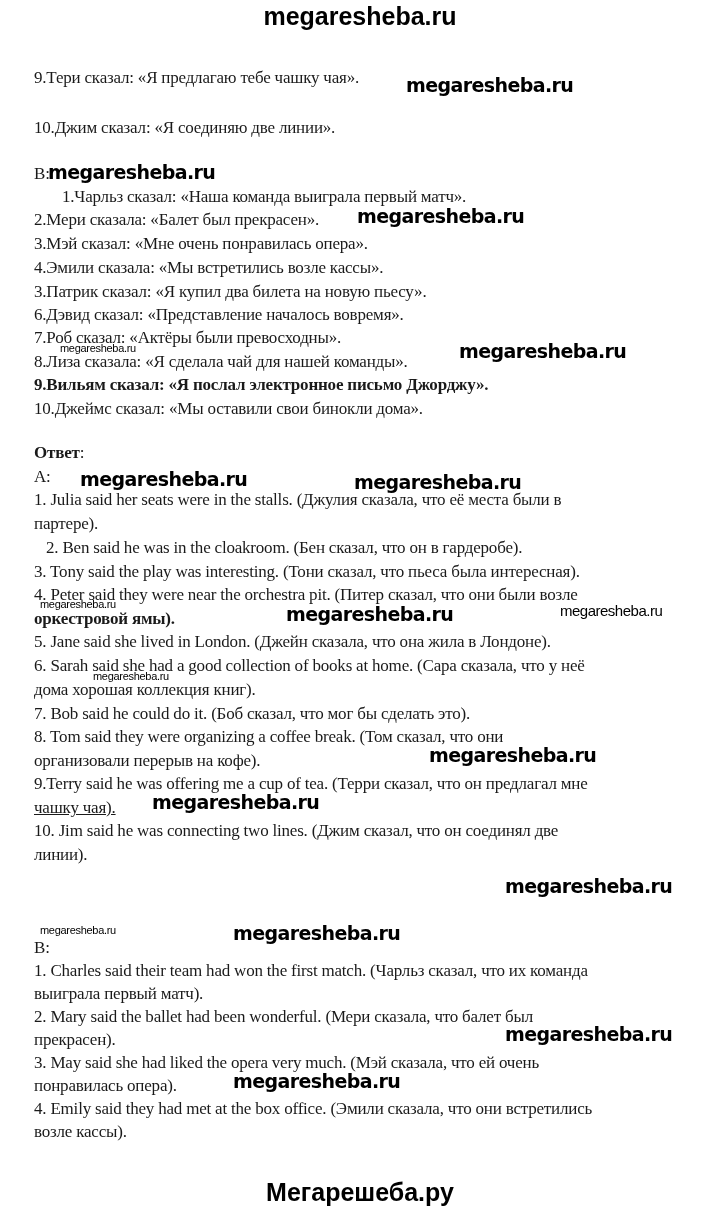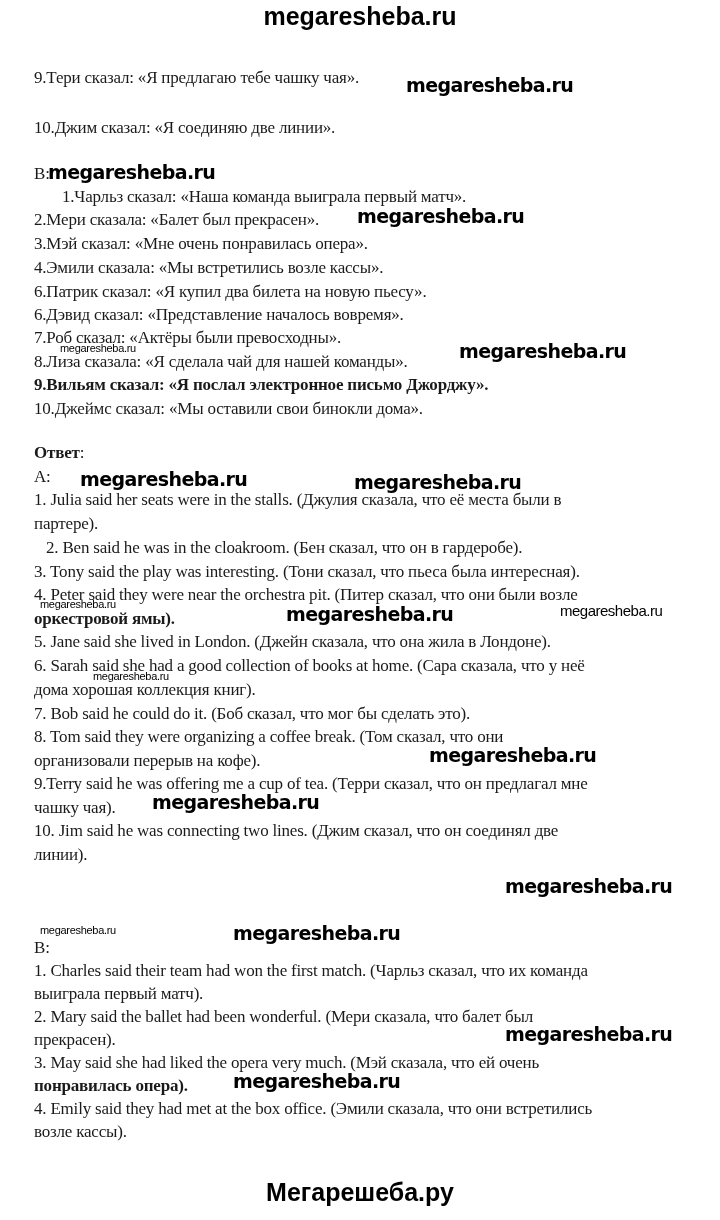--- a/index.html
+++ b/index.html
@@ -17,21 +17,21 @@
 <div class="hdr" style="top:2px;">megaresheba.ru</div>
 
 <div class="ln" style="top:67px;">9.Тери сказал: «Я предлагаю тебе чашку чая».</div>
 <div class="ln" style="top:84px;margin-top:33px;">10.Джим сказал: «Я соединяю две линии».</div>
 
 <div class="ln" style="top:163px;">B:</div>
 <div class="ln" style="top:186px;margin-left:28px;">1.Чарльз сказал: «Наша команда выиграла первый матч».</div>
 <div class="ln" style="top:209px;">2.Мери сказала: «Балет был прекрасен».</div>
 <div class="ln" style="top:233px;">3.Мэй сказал: «Мне очень понравилась опера».</div>
 <div class="ln" style="top:257px;">4.Эмили сказала: «Мы встретились возле кассы».</div>
-<div class="ln" style="top:281px;">6.Патрик сказал: «Я купил два билета на новую пьесу».</div>
+<div class="ln" style="top:281px;">3.Патрик сказал: «Я купил два билета на новую пьесу».</div>
 <div class="ln" style="top:304px;">6.Дэвид сказал: «Представление началось вовремя».</div>
 <div class="ln" style="top:327px;">7.Роб сказал: «Актёры были превосходны».</div>
 <div class="ln" style="top:351px;">8.Лиза сказала: «Я сделала чай для нашей команды».</div>
 <div class="ln" style="top:374px;font-weight:bold;">9.Вильям сказал: «Я послал электронное письмо Джорджу».</div>
 <div class="ln" style="top:398px;">10.Джеймс сказал: «Мы оставили свои бинокли дома».</div>
 
 <div class="ln" style="top:442px;"><span class="bold">Ответ</span><span>:</span></div>
 
 <div class="ln" style="top:466px;">A:</div>
 <div class="ln" style="top:489px;">1. Julia said her seats were in the stalls. (Джулия сказала, что её места были в</div>
@@ -40,31 +40,31 @@
 <div class="ln" style="top:561px;">3. Tony said the play was interesting. (Тони сказал, что пьеса была интересная).</div>
 <div class="ln" style="top:584px;">4. Peter said they were near the orchestra pit. (Питер сказал, что они были возле</div>
 <div class="ln" style="top:608px;font-weight:bold;">оркестровой ямы).</div>
 <div class="ln" style="top:631px;">5. Jane said she lived in London. (Джейн сказала, что она жила в Лондоне).</div>
 <div class="ln" style="top:655px;">6. Sarah said she had a good collection of books at home. (Сара сказала, что у неё</div>
 <div class="ln" style="top:679px;">дома хорошая коллекция книг).</div>
 <div class="ln" style="top:703px;">7. Bob said he could do it. (Боб сказал, что мог бы сделать это).</div>
 <div class="ln" style="top:726px;">8. Tom said they were organizing a coffee break. (Том сказал, что они</div>
 <div class="ln" style="top:750px;">организовали перерыв на кофе).</div>
 <div class="ln" style="top:773px;">9.Terry said he was offering me a cup of tea. (Терри сказал, что он предлагал мне</div>
-<div class="ln" style="top:797px;">чашку чая).</div>
+<div class="ln" style="top:797px;text-decoration:underline;">чашку чая).</div>
 <div class="ln" style="top:820px;">10. Jim said he was connecting two lines. (Джим сказал, что он соединял две</div>
 <div class="ln" style="top:844px;">линии).</div>
 
 <div class="ln" style="top:937px;">B:</div>
 <div class="ln" style="top:960px;">1. Charles said their team had won the first match. (Чарльз сказал, что их команда</div>
 <div class="ln" style="top:983px;">выиграла первый матч).</div>
 <div class="ln" style="top:1006px;">2. Mary said the ballet had been wonderful. (Мери сказала, что балет был</div>
 <div class="ln" style="top:1029px;">прекрасен).</div>
 <div class="ln" style="top:1052px;">3. May said she had liked the opera very much. (Мэй сказала, что ей очень</div>
-<div class="ln" style="top:1075px;font-weight:bold;">понравилась опера).</div>
+<div class="ln" style="top:1075px;">понравилась опера).</div>
 <div class="ln" style="top:1098px;">4. Emily said they had met at the box office. (Эмили сказала, что они встретились</div>
 <div class="ln" style="top:1121px;">возле кассы).</div>
 
 <div class="wm" style="left:406px; top:74px;">megaresheba.ru</div>
 <div class="wm" style="left:48px; top:161px;">megaresheba.ru</div>
 <div class="wm" style="left:357px; top:205px;">megaresheba.ru</div>
 <div class="wm" style="left:459px; top:340px;">megaresheba.ru</div>
 <div class="wm" style="left:80px; top:468px;">megaresheba.ru</div>
 <div class="wm" style="left:354px; top:471px;">megaresheba.ru</div>
 <div class="wm" style="left:286px; top:603px;">megaresheba.ru</div>

